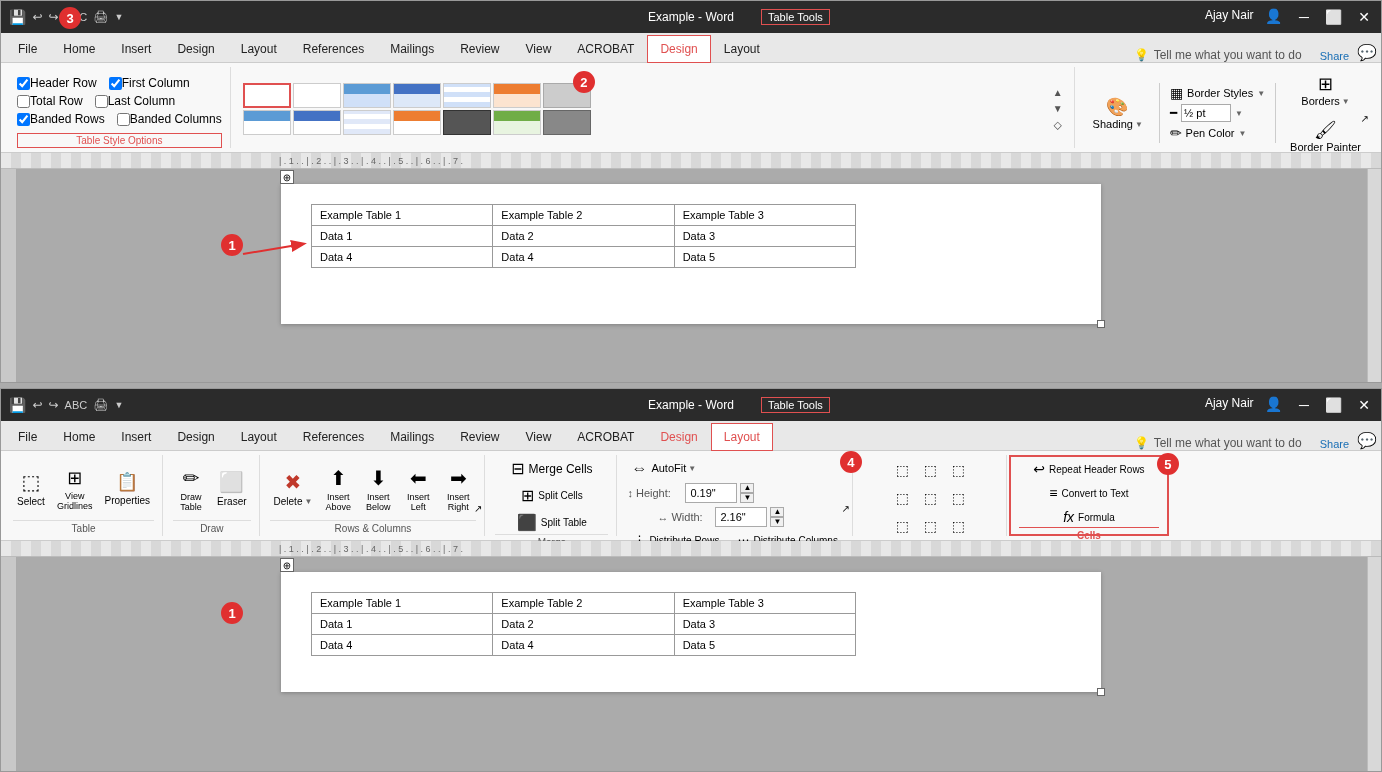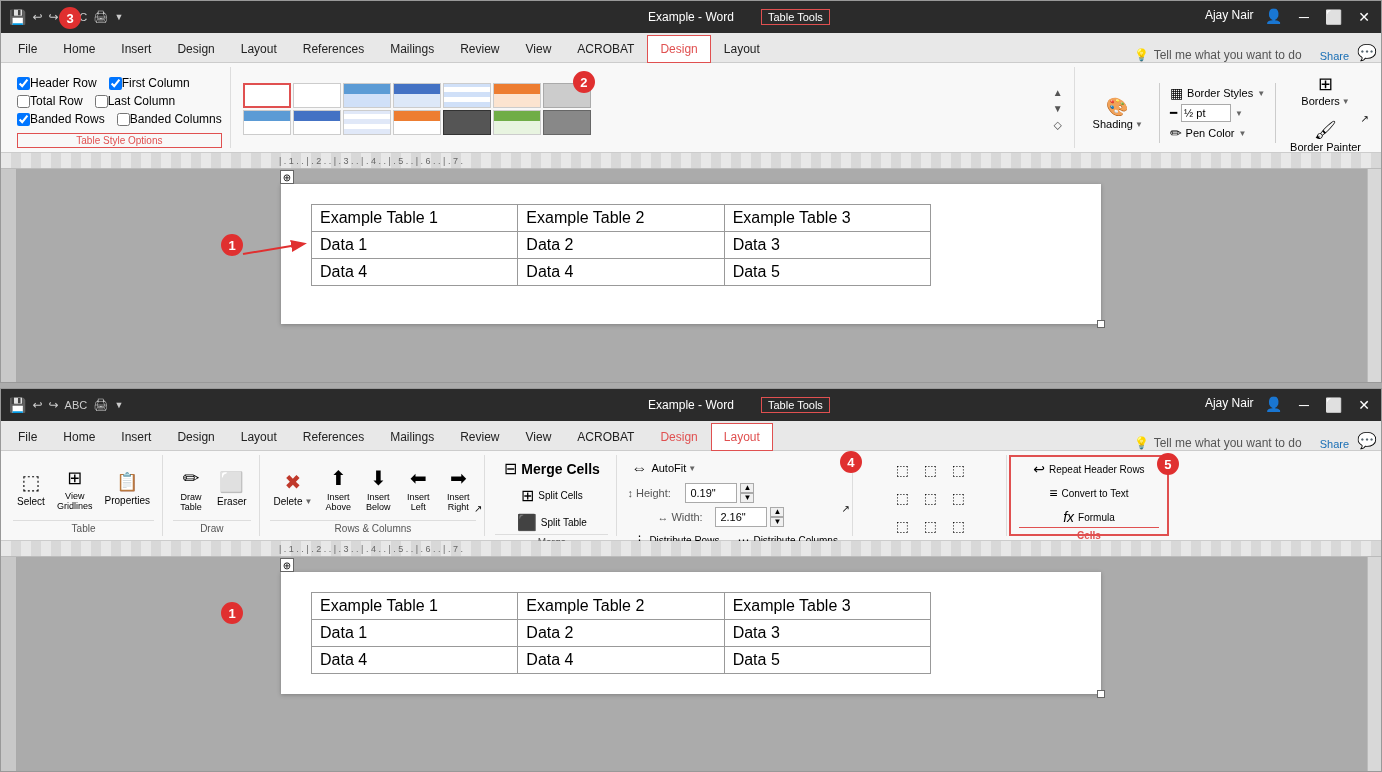--- a/index.html
+++ b/index.html
@@ -224,22 +224,22 @@
       align-items: center;
       padding: 0 8px;
       font-size: 10px;
       color: #888;
       position: relative;
     }
 
     
     .word-table {
       border-collapse: collapse;
-      width: 620px;
-      font-size: 16px;
+      width: 545px;
+      font-size: 11px;
     }
     .word-table td {
       border: 1px solid #999;
       padding: 4px 8px;
       width: 200px;
     }
 
     
     .layout-ribbon-content {
       display: flex;
@@ -750,21 +750,21 @@
           </div>
         </div>
         <div style="position:absolute;bottom:22px;right:2px;font-size:10px;cursor:pointer;">↗</div>
         <div class="ribbon-group-label">Rows &amp; Columns</div>
       </div>
 
       <div class="ribbon-group" style="min-width:130px;">
         <div class="ribbon-group-content" style="gap:4px;flex-direction:column;justify-content:center;">
           <div class="ribbon-btn" style="flex-direction:row;gap:4px;justify-content:flex-start;">
             <span style="font-size:16px;">⊟</span>
-            <span style="font-size:14px;font-weight:bold;">Merge Cells</span>
+            <span style="font-size:12px;">Merge Cells</span>
           </div>
           <div class="ribbon-btn" style="flex-direction:row;gap:4px;justify-content:flex-start;">
             <span style="font-size:16px;">⊞</span>
             <span style="font-size:10px;">Split Cells</span>
           </div>
           <div class="ribbon-btn" style="flex-direction:row;gap:4px;justify-content:flex-start;">
             <span style="font-size:16px;">⬛</span>
             <span style="font-size:10px;">Split Table</span>
           </div>
         </div>

